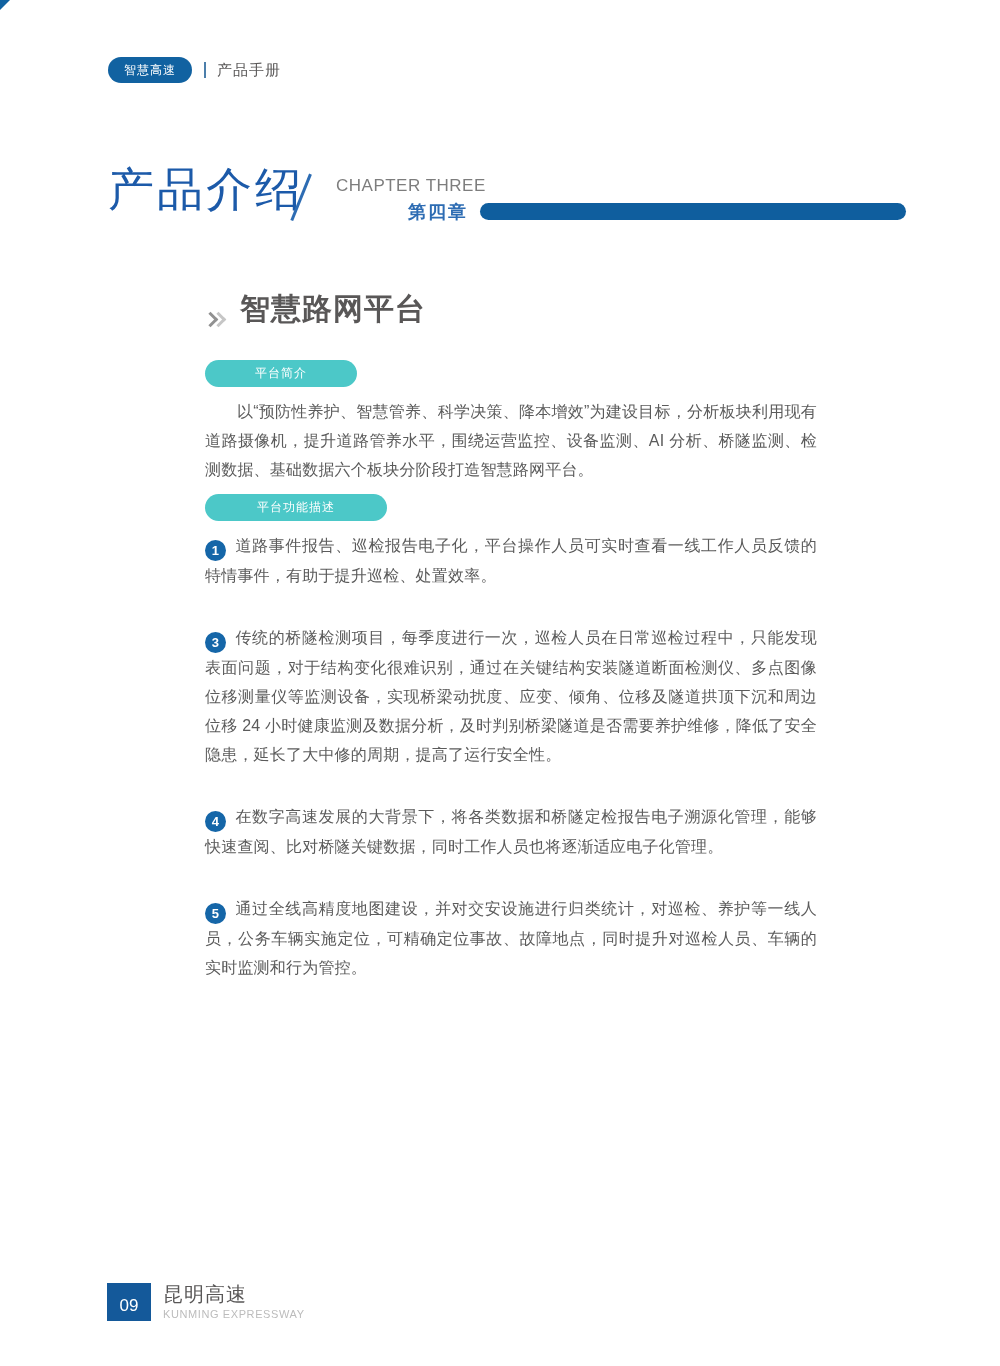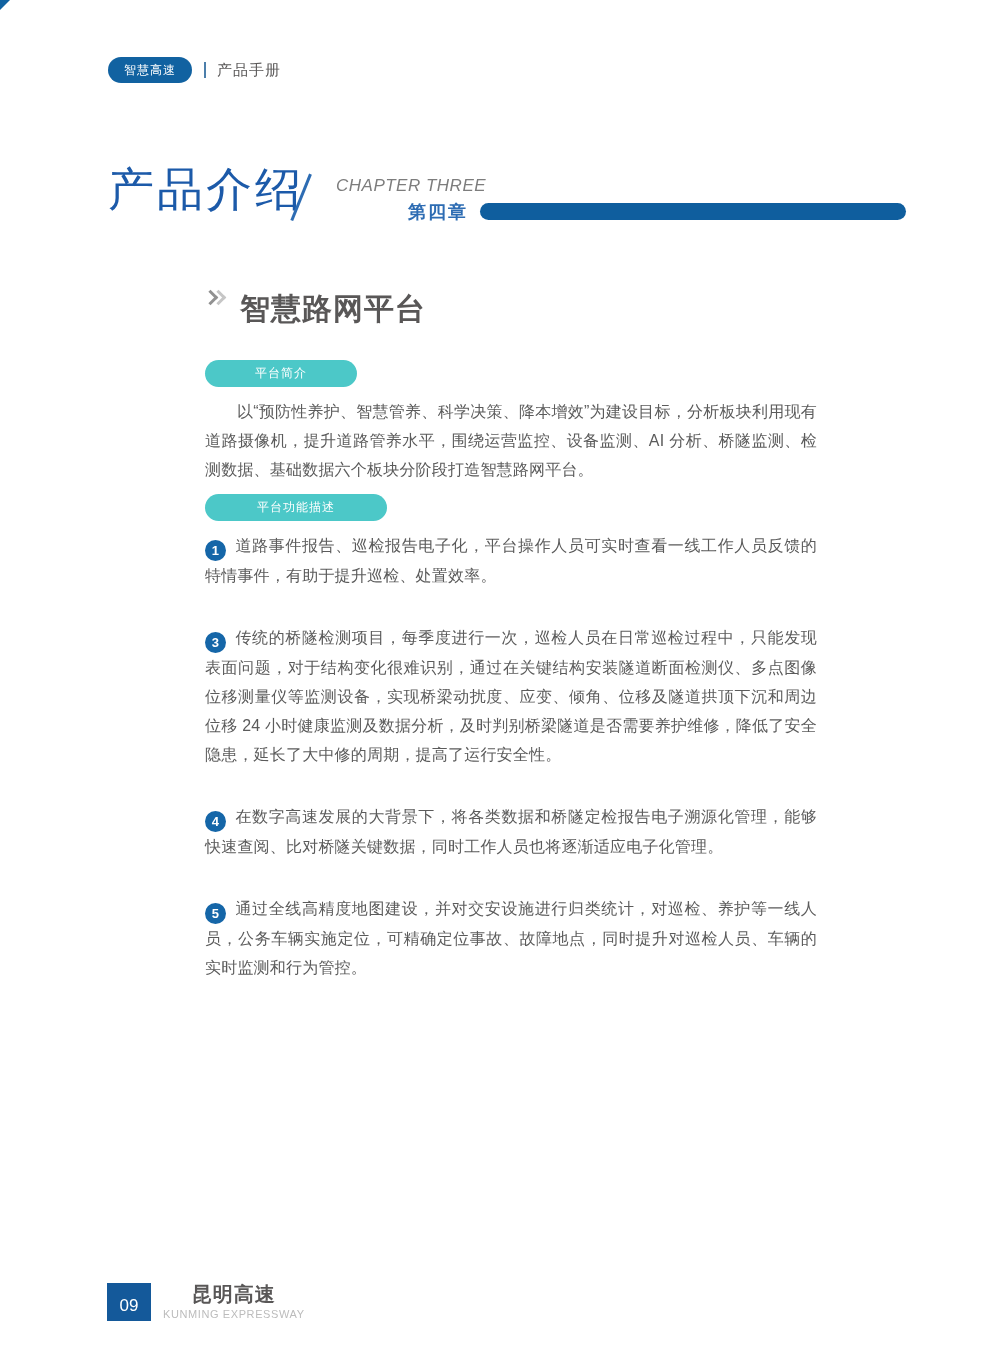--- a/index.html
+++ b/index.html
@@ -37,29 +37,29 @@
   
   .page-title{
     position:absolute;left:108px;top:164px;
     font-size:46px;font-weight:normal;color:var(--title-blue);letter-spacing:3px;line-height:1.1;
   }
   .slash{
     position:absolute;left:309px;top:174px;width:2.5px;height:50px;
     background:var(--chapter-blue);transform:rotate(22deg);transform-origin:top center;
   }
   .chapter{position:absolute;left:336px;top:176px;width:132px;text-align:right;}
-  .chapter-en{font-size:17px;color:var(--muted-gray);letter-spacing:0.5px;white-space:nowrap;font-style:italic;}
+  .chapter-en{font-size:17px;color:var(--muted-gray);letter-spacing:0.5px;white-space:nowrap;}
   .chapter-cn{font-size:18px;font-weight:bold;color:var(--chapter-blue);letter-spacing:2px;margin-top:4px;}
   .title-bar{
     position:absolute;left:480px;top:203px;width:426px;height:17px;border-radius:9px;
     background:#0f5e9e;
   }
   
   .content{position:absolute;left:205px;top:292px;width:612px;}
-  .section-heading{display:flex;align-items:flex-start;margin-bottom:35px;}
+  .section-heading{display:flex;align-items:flex-end;margin-bottom:35px;}
   .chev{
     width:11px;height:11px;border-top:3.5px solid;border-right:3.5px solid;
     transform:rotate(45deg);display:inline-block;flex:0 0 auto;
   }
   .chev1{color:#919191;margin-right:-3px;}
   .chev2{color:#c6c6c6;}
   .section-heading h2{
     font-size:30px;font-weight:bold;color:var(--heading-gray);
     letter-spacing:1px;margin-left:16px;line-height:1.1;
   }
@@ -88,21 +88,21 @@
     vertical-align:-4px;margin-right:9px;
   }
   
   .footer{position:absolute;left:107px;top:1281px;display:flex;}
   .page-num{
     width:44px;height:38px;background:#14599a;color:#ffffff;
     display:flex;align-items:flex-end;justify-content:center;
     font-size:17px;padding-bottom:5px;margin-top:2px;
   }
   .footer-text{margin-left:12px;}
-  .company-cn{font-size:20px;font-weight:bold;color:var(--heading-gray);letter-spacing:1px;text-align:center;}
+  .company-cn{font-size:20px;font-weight:normal;color:var(--heading-gray);letter-spacing:1px;}
   .company-en{font-size:11px;color:var(--light-gray);letter-spacing:0.6px;}
 </style>
 </head>
 <body>
 
 <div class="corner"></div>
 
 <header class="header">
   <span class="badge">智慧高速</span>
   <span class="hdr-divider"></span>

